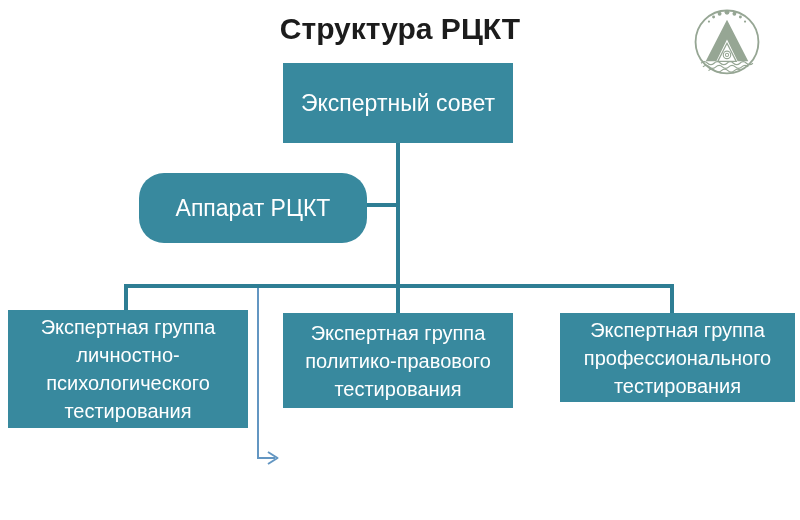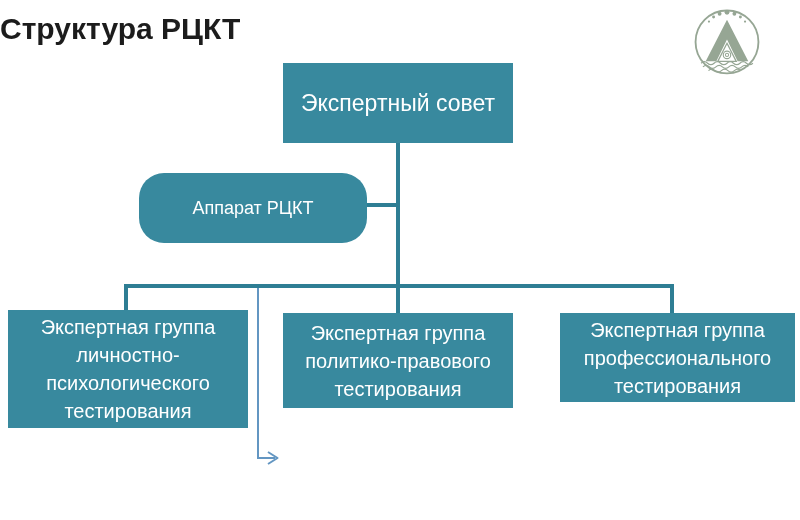--- a/index.html
+++ b/index.html
@@ -2,37 +2,37 @@
 <html><head>
 <meta charset="utf-8">
 <style>
   html,body{margin:0;padding:0;background:#fff;}
   .slide{
     position:relative;width:800px;height:520px;background:#ffffff;
     font-family:"Liberation Sans",sans-serif;overflow:hidden;
   }
   .title{
     position:absolute;top:12px;left:0;width:100%;margin:0;
-    text-align:left;font-size:30px;font-weight:bold;color:#1c1c1c;
+    text-align:center;font-size:30px;font-weight:bold;color:#1c1c1c;
   }
   .logo{position:absolute;top:4px;left:690px;}
   .conn{position:absolute;background:#2e7e94;}
   #conn-top-v{left:396px;top:143px;width:4px;height:170px;}
   #conn-apparat-h{left:367px;top:203px;width:31px;height:4px;}
   #conn-span-h{left:124px;top:284px;width:550px;height:4px;}
   #conn-drop-left{left:124px;top:284px;width:4px;height:28px;}
   #conn-drop-right{left:670px;top:284px;width:4px;height:30px;}
   .arrow-layer{position:absolute;left:0;top:0;width:800px;height:520px;pointer-events:none;}
   .node{
     position:absolute;background:#38899e;color:#ffffff;
     display:flex;align-items:center;justify-content:center;
     text-align:center;white-space:pre-line;box-sizing:border-box;
   }
   #node-root{left:283px;top:63px;width:230px;height:80px;font-size:23px;}
-  #node-apparat{left:139px;top:173px;width:228px;height:70px;font-size:18px;border-radius:25px;}
+  #node-apparat{left:139px;top:173px;width:228px;height:70px;font-size:23px;border-radius:25px;}
   #node-g1{left:8px;top:310px;width:240px;height:118px;font-size:20px;line-height:28px;}
   #node-g2{left:283px;top:313px;width:230px;height:95px;font-size:20px;line-height:28px;}
   #node-g3{left:560px;top:313px;width:235px;height:89px;font-size:20px;line-height:28px;}
   #node-it{
     left:282px;top:432px;width:340px;height:58px;
     font-size:16px;font-weight:bold;line-height:24px;
     border:3px solid #fafafa;outline:1px solid #d8d8d8;
     box-shadow:3px 4px 6px rgba(110,110,110,.45);
   }
 </style>

